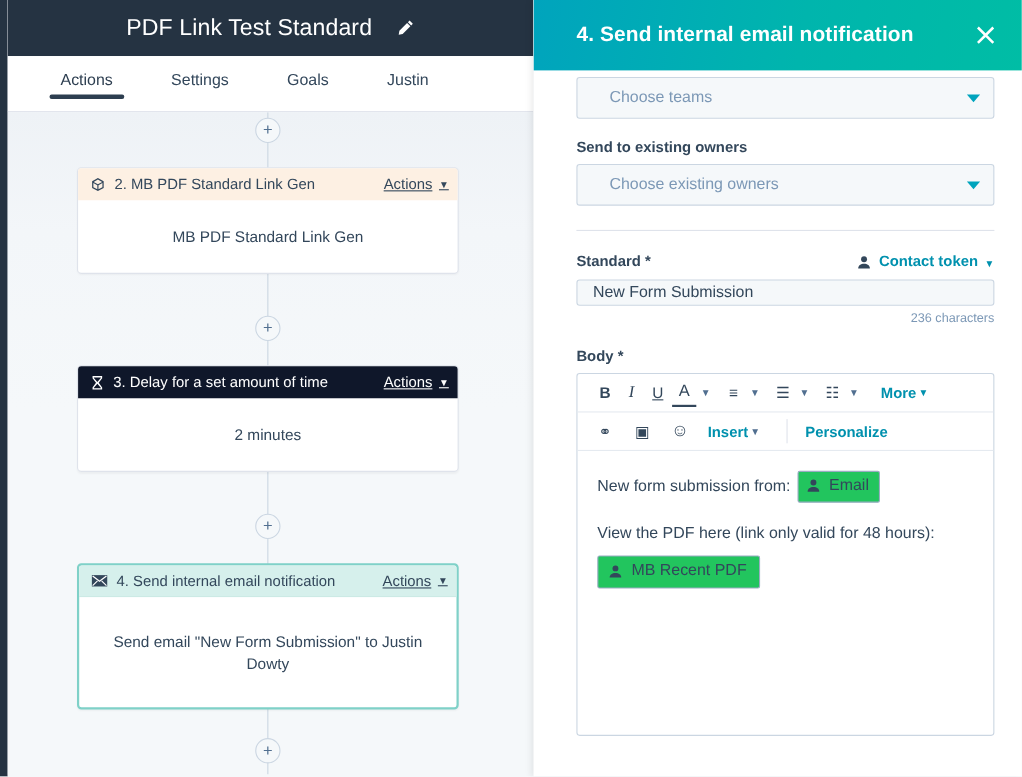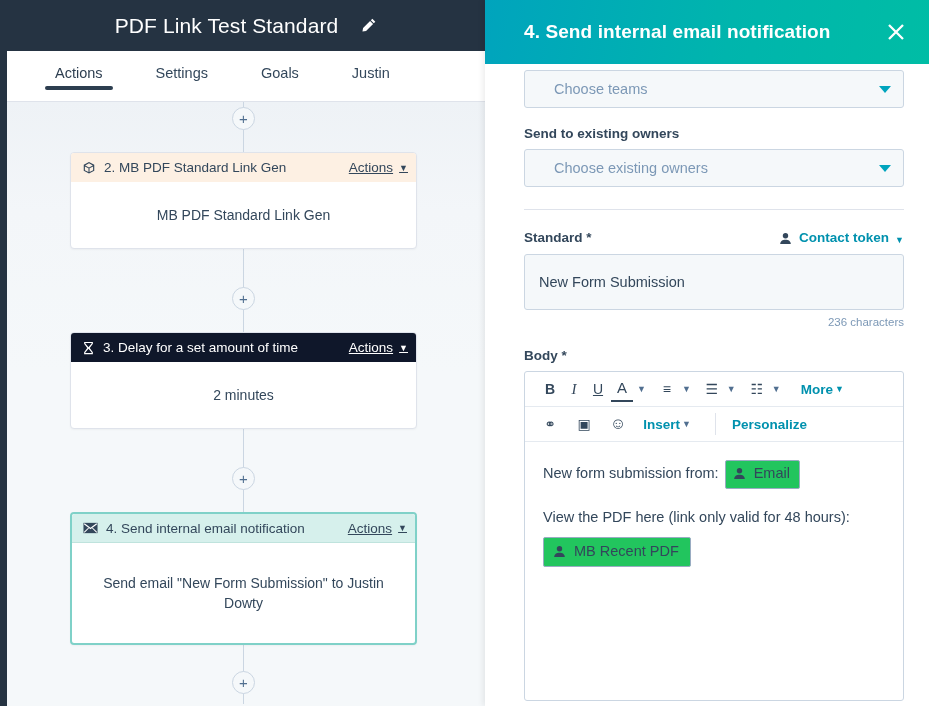--- a/index.html
+++ b/index.html
@@ -149,21 +149,21 @@
 
   .row-between { display: flex; align-items: center; justify-content: space-between; }
   .token-link {
     color: #0091ae; font-size: 13.5px; font-weight: bold;
     display: inline-flex; align-items: flex-end; cursor: pointer;
   }
   .token-link .caret { color: #0091ae; }
   .person-icon { margin-right: 7px; display: inline-flex; }
 
   .text-input {
-    height: 56px; background: #f5f8fa;
+    height: 24px; background: #f5f8fa;
     border: 1px solid #cbd6e2; border-radius: 3px;
     display: flex; align-items: center; padding: 0 14px;
     font-size: 14.5px; color: #33475b;
   }
   .char-count { text-align: right; font-size: 11.5px; color: #7c98b6; margin-top: 6px; }
 
   
   .editor {
     border: 1px solid #cbd6e2; border-radius: 3px; background: #fff;
     display: flex; flex-direction: column;

